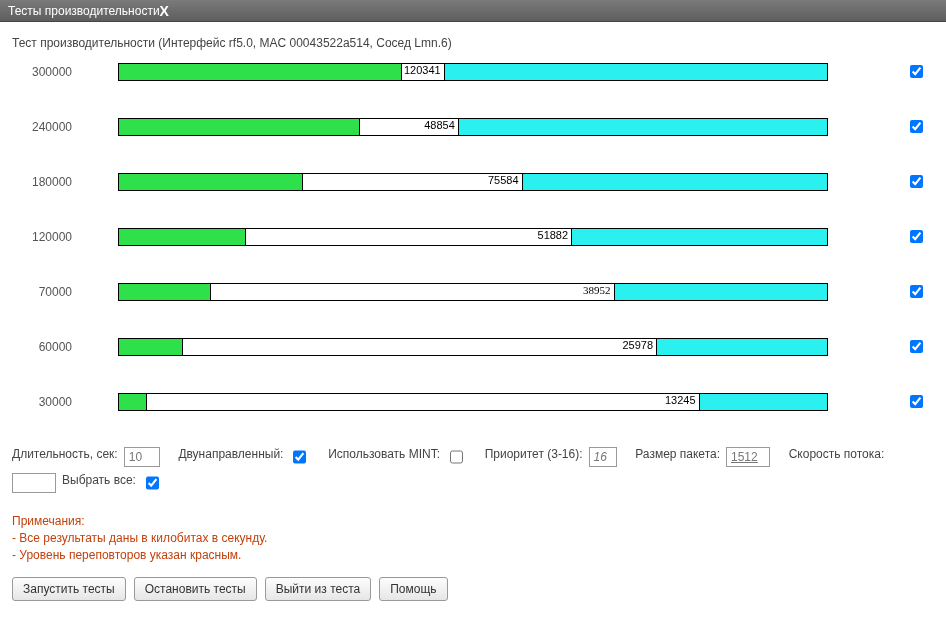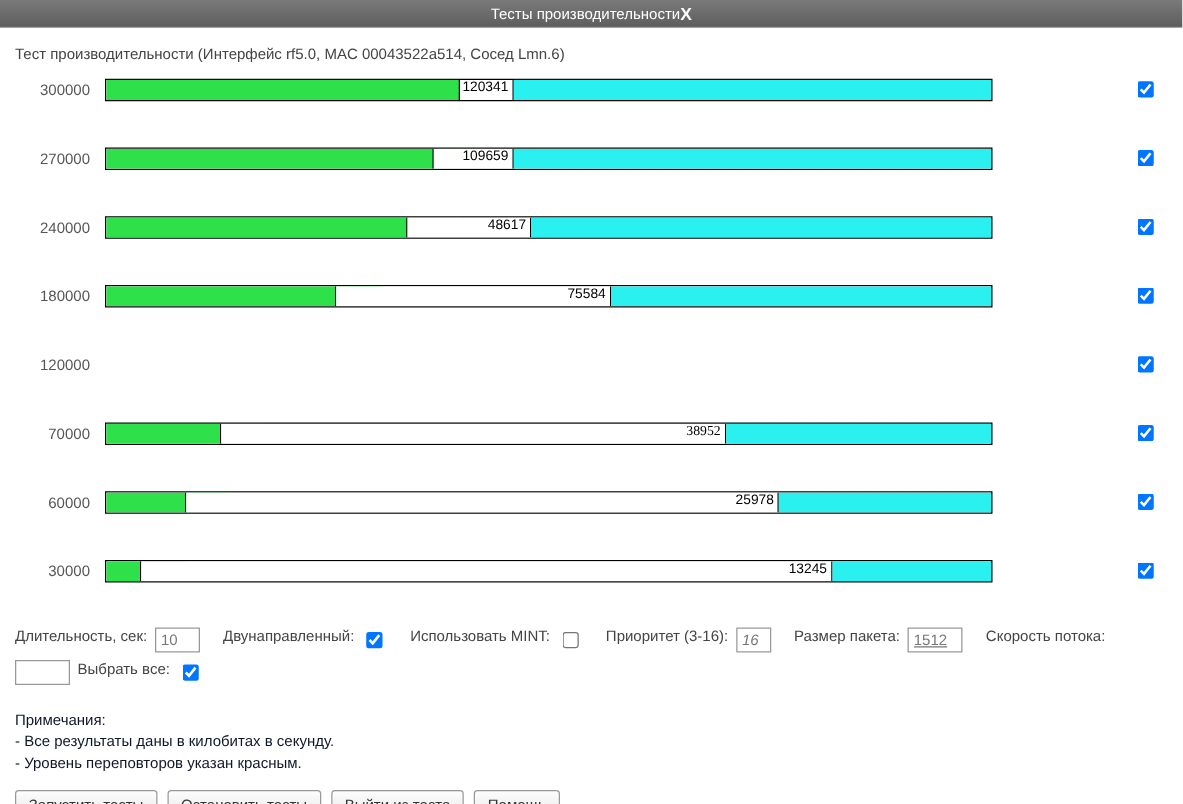--- a/index.html
+++ b/index.html
@@ -14,41 +14,42 @@
     width: 946px;
     background: #fff;
   }
   .titlebar {
     background: linear-gradient(#7a7a7a, #5e5e5e);
     color: #fff;
     height: 22px;
     line-height: 22px;
     padding: 0 8px;
     display: flex;
-    justify-content: center;
+    justify-content: flex-start;
     align-items: center;
     font-size: 12px;
     border-bottom: 1px solid #444;
   }
   .titlebar .close {
     font-weight: bold;
     font-size: 14px;
     cursor: pointer;
   }
   .content {
     padding: 10px 12px;
   }
   .subtitle {
     margin: 4px 0 12px 0;
     color: #444;
   }
   .row {
     display: flex;
     align-items: center;
     margin-bottom: 36px;
+    gap: 34px;
   }
   .row-label {
     width: 60px;
     text-align: right;
     color: #555;
     font-size: 12px;
     margin-right: 12px;
   }
   .bar-wrap {
     width: 710px;
@@ -102,21 +103,21 @@
   .controls label { white-space: nowrap; }
   .controls input[type=text] {
     border: 1px solid #999;
     height: 20px;
     padding: 1px 4px;
     font-size: 12px;
     color: #777;
   }
   .notes {
     margin: 6px 0 14px 0;
-    color: #0f172a;
+    color: #c2410c;
     line-height: 1.4;
   }
   .buttons {
     display: flex;
     gap: 8px;
     margin-top: 6px;
   }
   .buttons button {
     background: linear-gradient(#fdfdfd, #e6e6e6);
     border: 1px solid #999;
@@ -149,60 +150,56 @@
               <span class="val">120737</span>
             </div>
             <div class="seg seg-white" style="width: 6%;">
               <span class="val-inside">120341</span>
             </div>
             <div class="seg seg-cyan" style="width: 54%;"></div>
           </div>
           <div class="row-check"><input type="checkbox" checked="" style=""></div>
         </div>
         <div class="row">
-          <div class="row-label">270000</div>
-          <div class="bar-wrap">
-            <div class="seg seg-green" style="width: 37%;">
-              <span class="val">110463</span>
-            </div>
-            <div class="seg seg-white" style="width: 9%;">
-              <span class="val-inside">109659</span>
-            </div>
-            <div class="seg seg-cyan" style="width: 54%;"></div>
-          </div>
-          <div class="row-check"><input type="checkbox" checked="" style=""></div>
-        </div>
-        <div class="row">
           <div class="row-label">240000</div>
           <div class="bar-wrap">
             <div class="seg seg-green" style="width: 34%;">
               <span class="val">100190</span>
             </div>
             <div class="seg seg-white" style="width: 14%;">
-              <span class="val-inside">48617</span>
+              <span class="val-inside">48854</span>
             </div>
             <div class="seg seg-cyan" style="width: 52%;"></div>
           </div>
           <div class="row-check"><input type="checkbox" checked="" style=""></div>
         </div>
         <div class="row">
           <div class="row-label">180000</div>
           <div class="bar-wrap">
             <div class="seg seg-green" style="width: 26%;">
               <span class="val">77432</span>
             </div>
             <div class="seg seg-white" style="width: 31%;">
               <span class="val-inside">75584</span>
             </div>
             <div class="seg seg-cyan" style="width: 43%;"></div>
           </div>
           <div class="row-check"><input type="checkbox" checked="" style=""></div>
         </div>
         <div class="row">
           <div class="row-label">120000</div>
+          <div class="bar-wrap">
+            <div class="seg seg-green" style="width: 18%;">
+              <span class="val">54140</span>
+            </div>
+            <div class="seg seg-white" style="width: 46%;">
+              <span class="val-inside">51882</span>
+            </div>
+            <div class="seg seg-cyan" style="width: 36%;"></div>
+          </div>
           <div class="row-check"><input type="checkbox" checked="" style=""></div>
         </div>
         <div class="row">
           <div class="row-label">70000</div>
           <div class="bar-wrap">
             <div class="seg seg-green" style="width: 13%;">
               <span class="val">40541</span>
             </div>
             <div class="seg seg-white" style="width: 57%; font-family: Liberation Serif, serif;">
               <span class="val-inside">38952</span>

